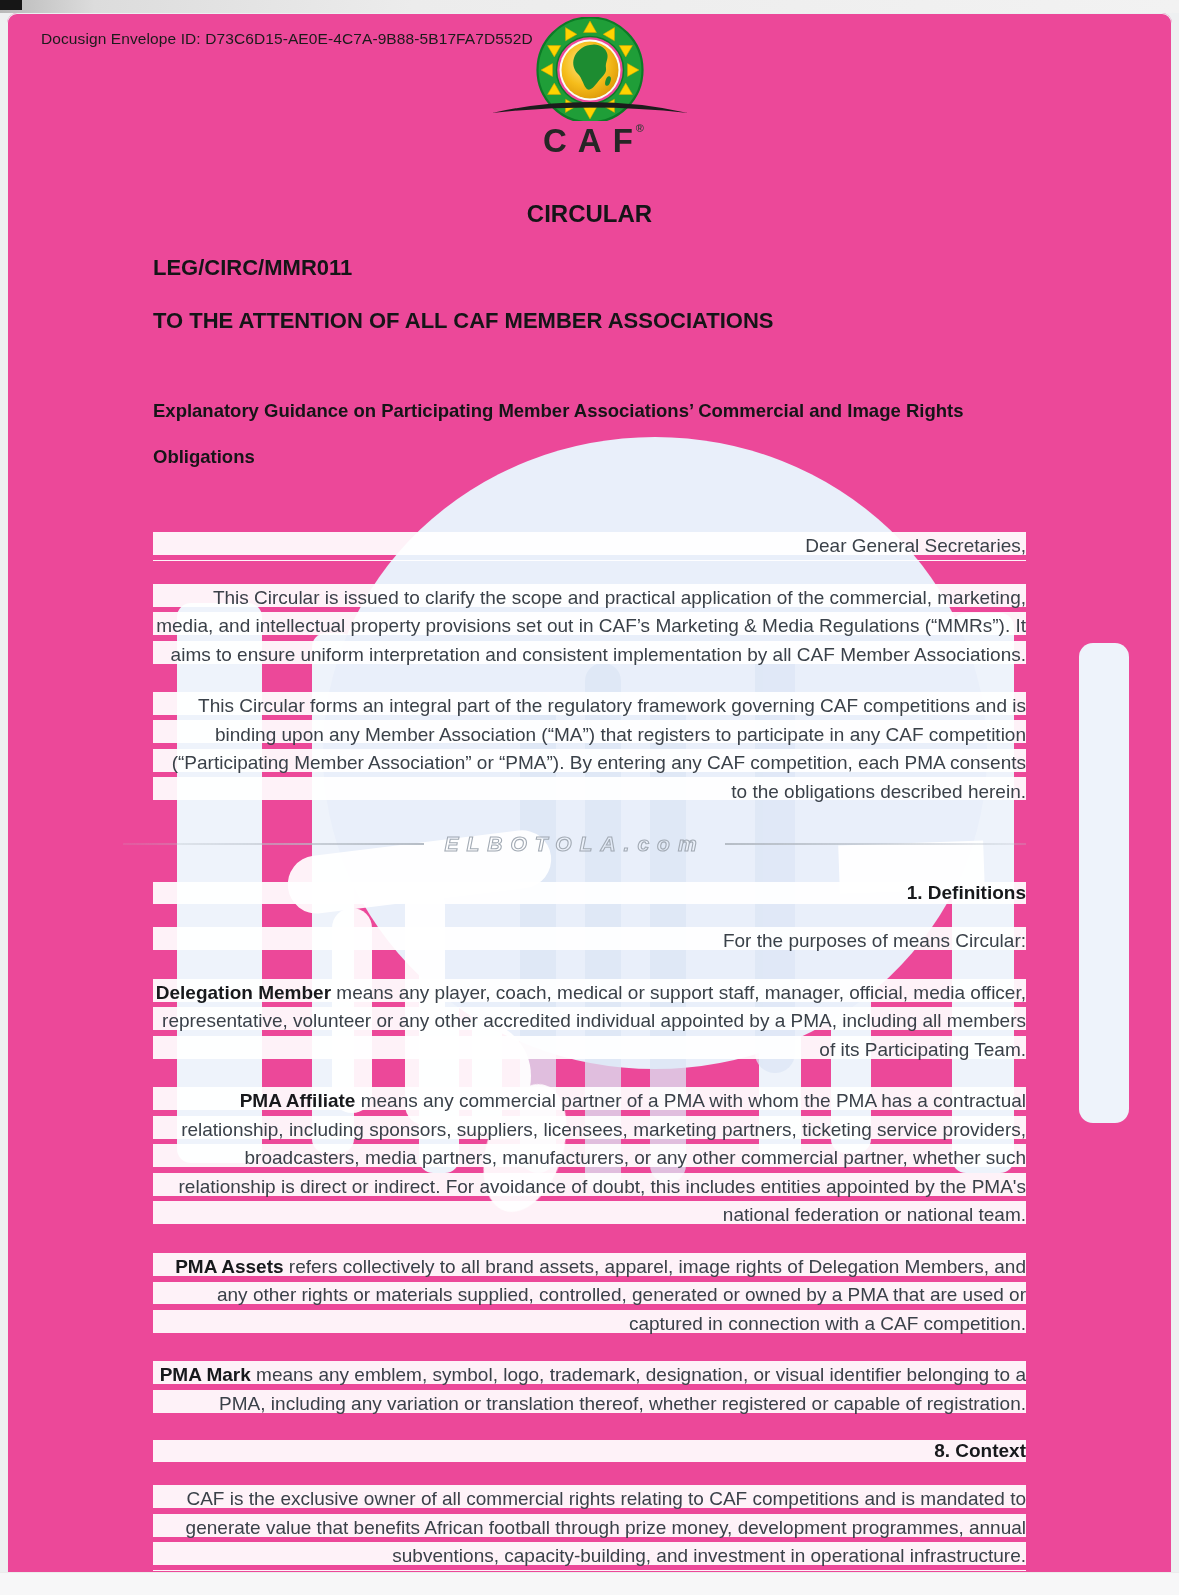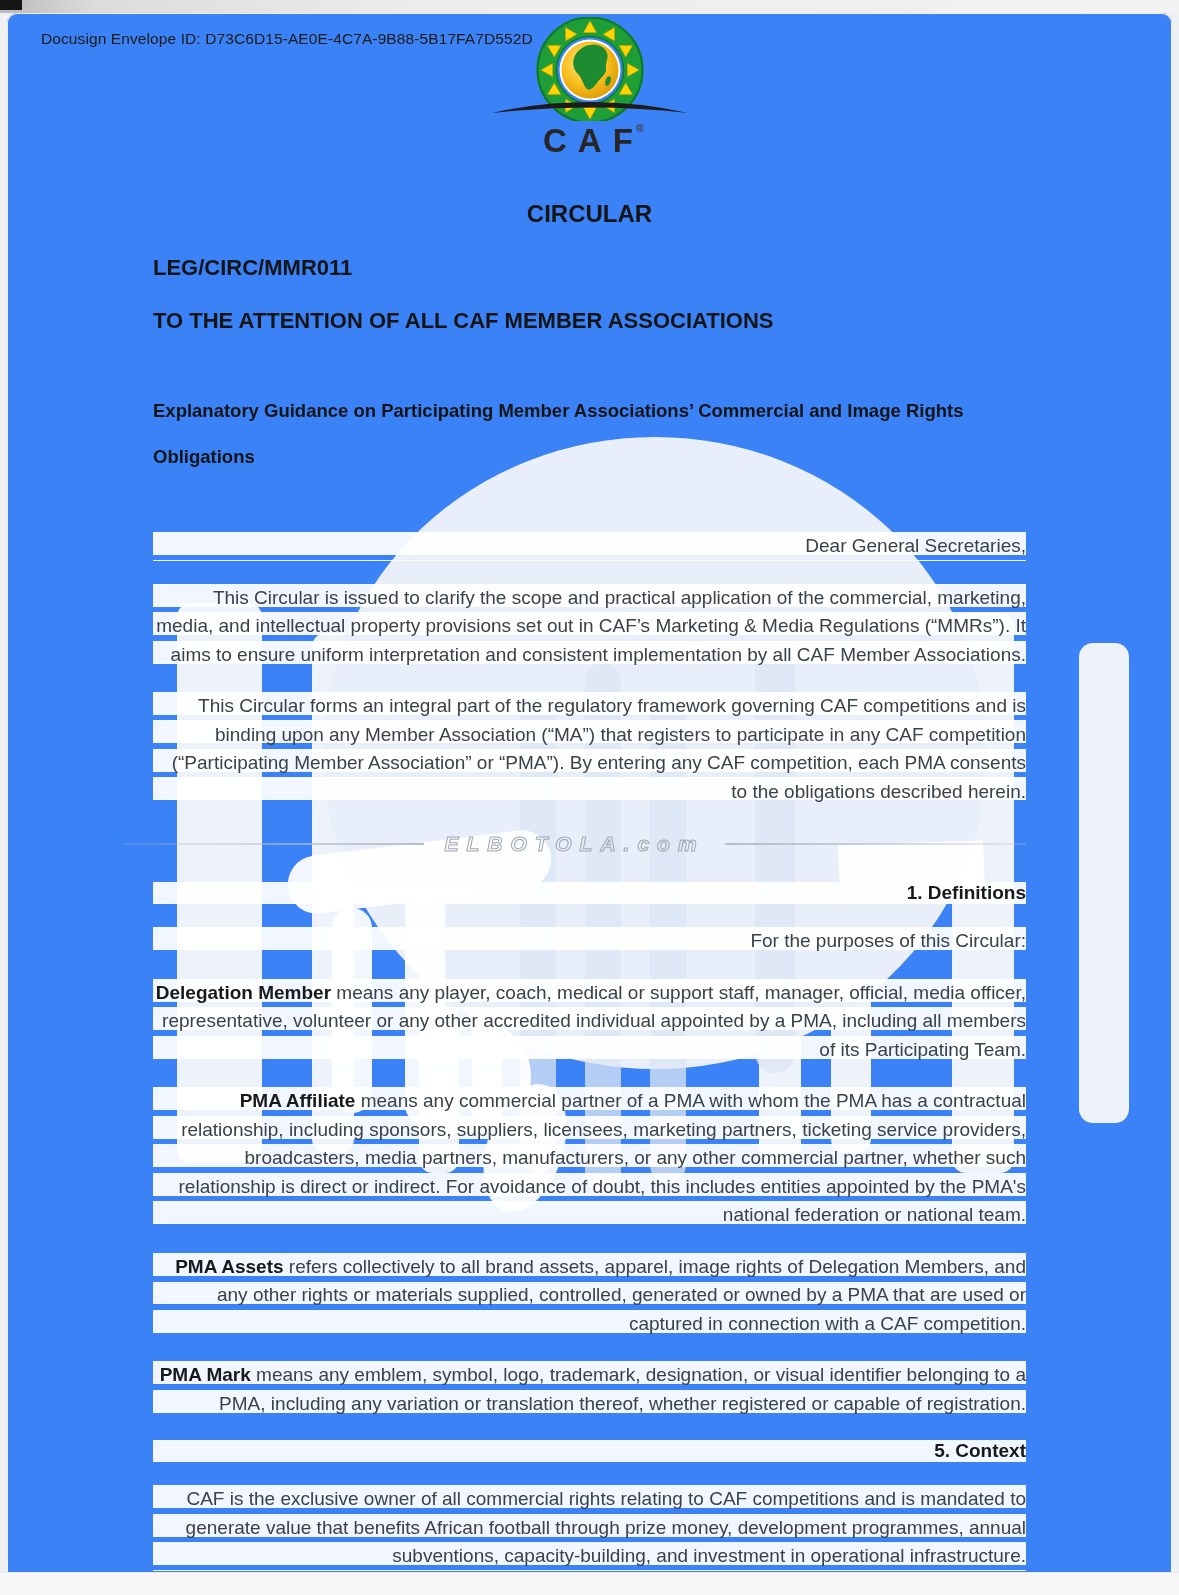--- a/index.html
+++ b/index.html
@@ -6,21 +6,21 @@
   body {
     width:1179px; height:1595px; position:relative; overflow:hidden;
     background:#eef0f1;
     font-family:"Liberation Sans", sans-serif;
   }
   .top-strip { position:absolute; top:0; left:0; right:0; height:13px;
     background:linear-gradient(90deg,#b9b9b9 0,#dcdcdc 8%,#ececec 35%,#f2f2f2 100%); }
   .corner-chip { position:absolute; top:0; left:0; width:22px; height:10px; background:#161616; }
   .page {
     position:absolute; left:7px; right:7px; top:13px; bottom:22px;
-    background:#3b82f6; border-radius:10px 10px 0 0; overflow:hidden;
+    background:#ec4899; border-radius:10px 10px 0 0; overflow:hidden;
     box-shadow:0 0 0 1px #eceff1 inset;
   }
   .bottom-strip { position:absolute; left:0; right:0; bottom:0; height:22px;
     background:#f7f7f8; border-top:1px solid #ececec; }
 
   
   .watermark-layer { position:absolute; inset:0; z-index:0; pointer-events:none; }
 
   .content { position:relative; z-index:1; padding:0 146px; }
 
@@ -148,30 +148,30 @@
     <p class="bodytext lined">This Circular forms an integral part of the regulatory framework governing CAF competitions and is binding upon any Member Association (“MA”) that registers to participate in any CAF competition (“Participating Member Association” or “PMA”). By entering any CAF competition, each PMA consents to the obligations described herein.</p>
 
     <div class="divider-row">
       <div class="divider-line left"></div>
       <div class="wm-text">ELBOTOLA.com</div>
       <div class="divider-line right"></div>
     </div>
 
     <h3 class="section-heading lined">1. Definitions</h3>
 
-    <p class="bodytext intro-line lined">For the purposes of this Circular:</p>
+    <p class="bodytext intro-line lined">For the purposes of means Circular:</p>
 
     <p class="bodytext lined"><span class="def-term">Delegation Member</span><span> means any player, coach, medical or support staff, manager, official, media officer, representative, volunteer or any other accredited individual appointed by a PMA, including all members of its Participating Team.</span></p>
 
     <p class="bodytext lined"><span class="def-term">PMA Affiliate</span><span> means any commercial partner of a PMA with whom the PMA has a contractual relationship, including sponsors, suppliers, licensees, marketing partners, ticketing service providers, broadcasters, media partners, manufacturers, or any other commercial partner, whether such relationship is direct or indirect. For avoidance of doubt, this includes entities appointed by the PMA's national federation or national team.</span></p>
 
     <p class="bodytext lined"><span class="def-term">PMA Assets</span><span> refers collectively to all brand assets, apparel, image rights of Delegation Members, and any other rights or materials supplied, controlled, generated or owned by a PMA that are used or captured in connection with a CAF competition.</span></p>
 
     <p class="bodytext lined"><span class="def-term">PMA Mark</span><span> means any emblem, symbol, logo, trademark, designation, or visual identifier belonging to a PMA, including any variation or translation thereof, whether registered or capable of registration.</span></p>
 
-    <h3 class="section-heading lined">5. Context</h3>
+    <h3 class="section-heading lined">8. Context</h3>
 
     <p class="bodytext lined">CAF is the exclusive owner of all commercial rights relating to CAF competitions and is mandated to generate value that benefits African football through prize money, development programmes, annual subventions, capacity-building, and investment in operational infrastructure.</p>
 
   </div>
 </div>
 
 <div class="bottom-strip"></div>
 
 </body></html>

